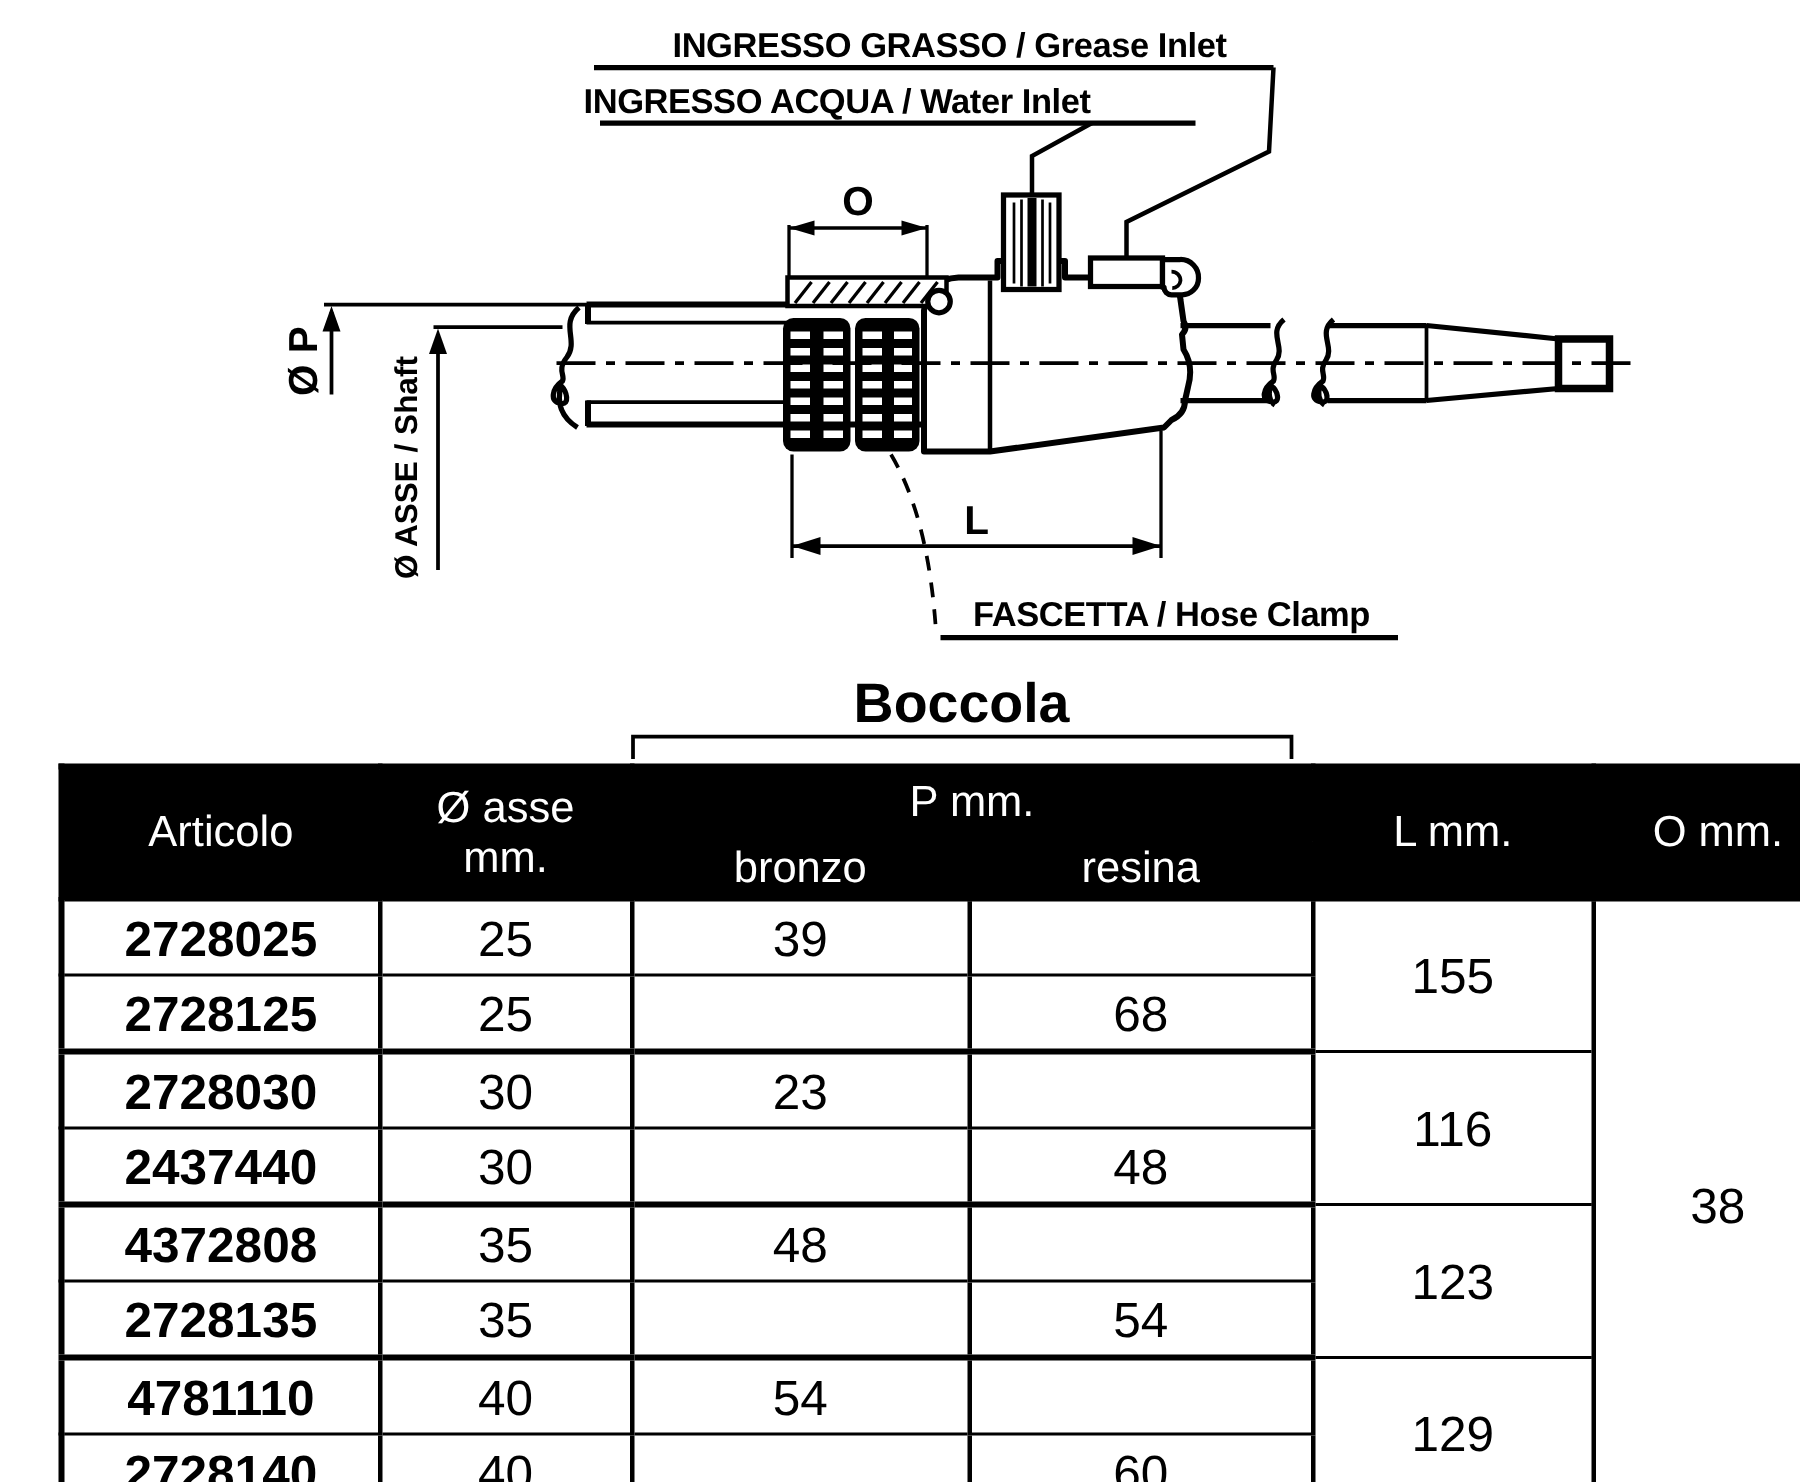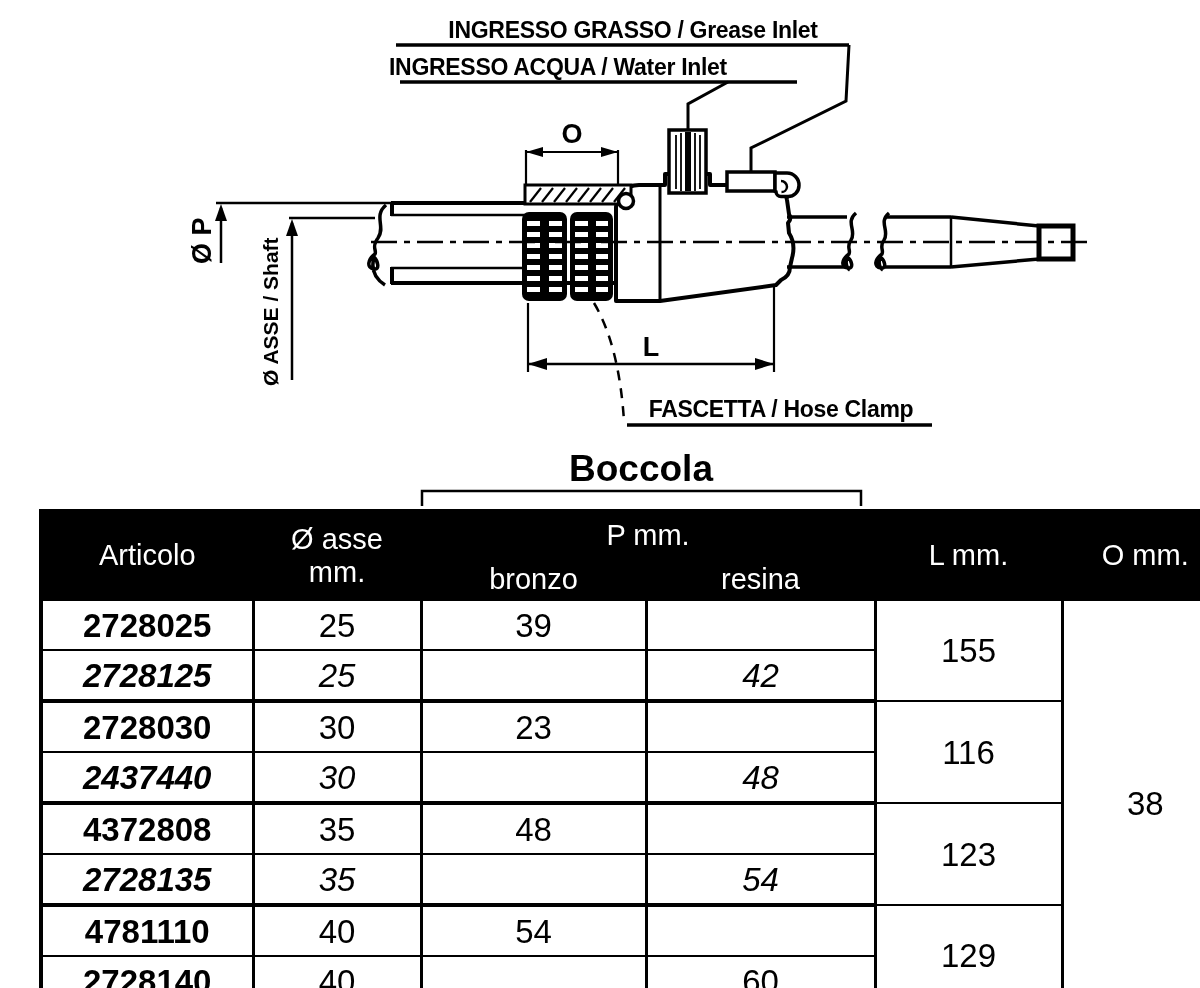--- a/index.html
+++ b/index.html
@@ -10,21 +10,21 @@
   .callout{font-size:23px;font-weight:700;letter-spacing:-0.3px;}
   .dimletter{font-size:27px;font-weight:700;}
   .rotlabel{font-size:21px;font-weight:700;}
   .boccola{font-size:37px;font-weight:700;}
 
   #spec-table{position:absolute;left:6px;top:509px;border-collapse:collapse;table-layout:fixed;
               width:1188px;border:4px solid #000;}
   #spec-table th,#spec-table td{border:solid #000;text-align:center;vertical-align:middle;padding:0;}
   #spec-table thead th{background:#000;color:#fff;font-weight:400;font-size:29px;border-width:3px;line-height:1.12;}
   #spec-table tbody td{border-width:2px 3px;font-size:33px;height:48px;line-height:1;}
-  #spec-table tbody tr.pe td{border-bottom-width:4px;font-style:italic;}
+  #spec-table tbody tr.pe td{border-bottom-width:4px;}
   #spec-table td.art{font-weight:700;}
   #spec-table thead tr.h1 th{height:45px;}
   #spec-table thead tr.h2 th{height:37px;}
   th.pmm{vertical-align:middle;}
 </style>
 </head>
 <body>
 
 <div id="page">
 
@@ -219,21 +219,21 @@
         <td>25</td>
         <td>39</td>
         <td></td>
         <td rowspan="2">155</td>
         <td rowspan="8">38</td>
       </tr>
       <tr class="pe">
         <td class="art">2728125</td>
         <td>25</td>
         <td></td>
-        <td>42</td>
+        <td>68</td>
       </tr>
       <tr>
         <td class="art">2728030</td>
         <td>30</td>
         <td>23</td>
         <td></td>
         <td rowspan="2">116</td>
       </tr>
       <tr class="pe">
         <td class="art">2437440</td>

